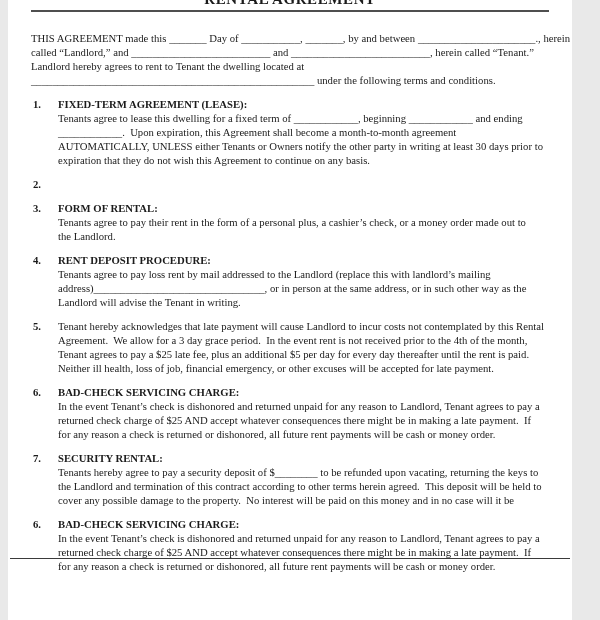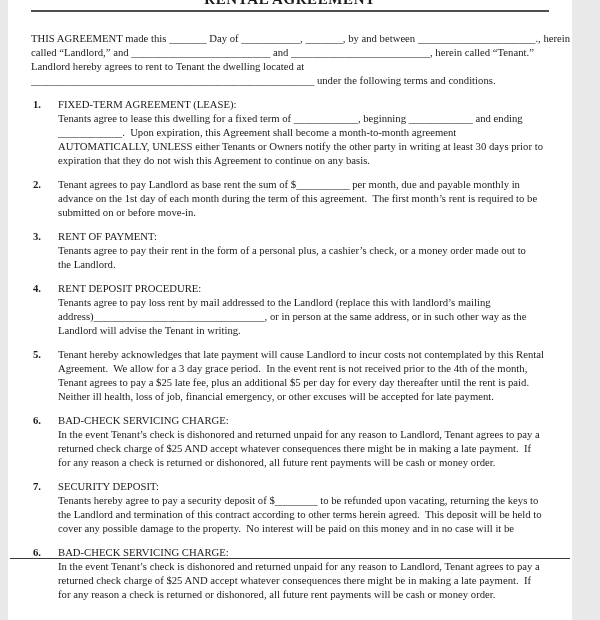--- a/index.html
+++ b/index.html
@@ -54,21 +54,21 @@
     width: 27px;
     padding-left: 2px;
     font-weight: bold;
     box-sizing: border-box;
   }
   .sec-content {
     flex: 1;
     min-width: 0;
   }
   .sec-heading {
-    font-weight: normal;
+    font-weight: bold;
   }
   .page-break-rule {
     position: absolute;
     left: 2px;
     right: 2px;
     top: 558px;
     height: 0;
     border-top: 1px solid #3a3a3a;
   }
 </style>
@@ -92,30 +92,27 @@
       <div class="txt sec-body">Tenants agree to lease this dwelling for a fixed term of ____________, beginning ____________ and ending
 ____________.  Upon expiration, this Agreement shall become a month-to-month agreement
 AUTOMATICALLY, UNLESS either Tenants or Owners notify the other party in writing at least 30 days prior to
 expiration that they do not wish this Agreement to continue on any basis.</div>
     </div>
   </div>
 
   <div class="section">
     <div class="txt sec-num">2.</div>
     <div class="sec-content">
-      <div class="txt sec-body">Tenant agrees to pay Landlord as base rent the sum of $__________ per month, due and payable monthly in
-advance on the 1st day of each month during the term of this agreement.  The first month’s rent is required to be
-submitted on or before move-in.</div>
     </div>
   </div>
 
   <div class="section">
     <div class="txt sec-num">3.</div>
     <div class="sec-content">
-      <div class="txt sec-heading">RENT OF PAYMENT:</div>
+      <div class="txt sec-heading">FORM OF RENTAL:</div>
       <div class="txt sec-body">Tenants agree to pay their rent in the form of a personal plus, a cashier’s check, or a money order made out to
 the Landlord.</div>
     </div>
   </div>
 
   <div class="section">
     <div class="txt sec-num">4.</div>
     <div class="sec-content">
       <div class="txt sec-heading">RENT DEPOSIT PROCEDURE:</div>
       <div class="txt sec-body">Tenants agree to pay loss rent by mail addressed to the Landlord (replace this with landlord’s mailing
@@ -140,21 +137,21 @@
       <div class="txt sec-heading">BAD-CHECK SERVICING CHARGE:</div>
       <div class="txt sec-body">In the event Tenant’s check is dishonored and returned unpaid for any reason to Landlord, Tenant agrees to pay a
 returned check charge of $25 AND accept whatever consequences there might be in making a late payment.  If
 for any reason a check is returned or dishonored, all future rent payments will be cash or money order.</div>
     </div>
   </div>
 
   <div class="section">
     <div class="txt sec-num">7.</div>
     <div class="sec-content">
-      <div class="txt sec-heading">SECURITY DEPOSIT:</div>
+      <div class="txt sec-heading">SECURITY RENTAL:</div>
       <div class="txt sec-body">Tenants hereby agree to pay a security deposit of $________ to be refunded upon vacating, returning the keys to
 the Landlord and termination of this contract according to other terms herein agreed.  This deposit will be held to
 cover any possible damage to the property.  No interest will be paid on this money and in no case will it be</div>
     </div>
   </div>
 
   <div class="section">
     <div class="txt sec-num">6.</div>
     <div class="sec-content">
       <div class="txt sec-heading">BAD-CHECK SERVICING CHARGE:</div>

